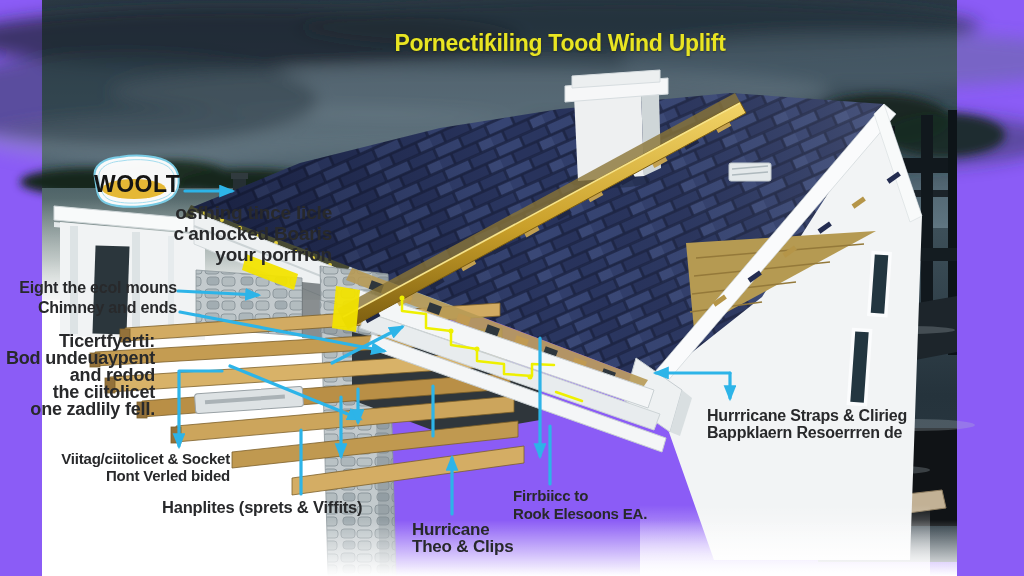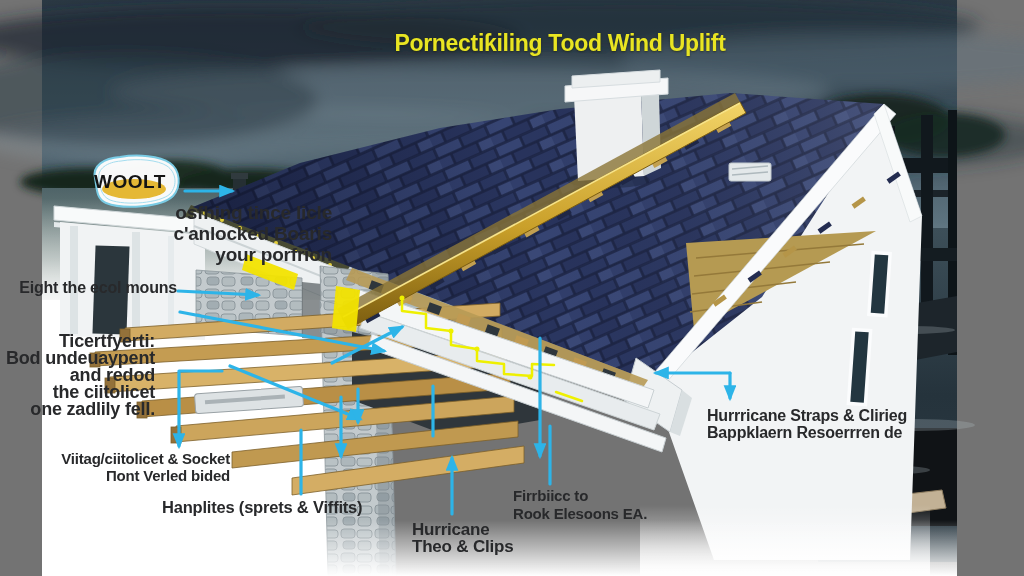--- a/index.html
+++ b/index.html
@@ -1,33 +1,33 @@
 <!DOCTYPE html>
 <html><head>
 <meta charset="utf-8">
 <style>
   html,body{margin:0;padding:0;background:#ffffff;}
   .stage{
-    position:relative;width:1024px;height:576px;overflow:hidden;background:#737373;
+    position:relative;width:1024px;height:576px;overflow:hidden;background:#8b5cf6;
     font-family:"Liberation Sans",sans-serif;
   }
   .stage svg{position:absolute;left:0;top:0;}
   .lbl{
     position:absolute;color:#28292b;font-weight:700;white-space:nowrap;
     letter-spacing:-0.2px;
   }
   .lbl.right{text-align:right;}
   .title{
     position:absolute;top:30px;left:310px;width:500px;text-align:center;
     font-size:23px;font-weight:800;color:#e9e522;letter-spacing:-0.3px;
     text-shadow:0 1px 2px rgba(30,32,8,.55);white-space:nowrap;
   }
   .badge-text{
     position:absolute;left:94px;top:171px;width:80px;
-    font-size:19px;font-weight:800;color:#141414;letter-spacing:.5px;
+    font-size:23px;font-weight:800;color:#141414;letter-spacing:.5px;
   }
 </style>
 </head>
 <body>
 
 <div class="stage">
 
 <svg width="1024" height="576" viewBox="0 0 1024 576">
   <defs>
     <linearGradient id="gSky" x1="0" y1="0" x2="0" y2="1">
@@ -314,20 +314,21 @@
 <div class="badge-text">WOOLT</div>
 
 <div class="lbl right" style="right:692px;top:202px;font-size:19px;line-height:21px;">
   <div>osfhing tince licle</div>
   <div>c'anlocked Boaris</div>
   <div>your porfrion</div>
 </div>
 
 <div class="lbl right" style="right:847px;top:278px;font-size:16px;line-height:20px;">
   <div>Eight the ecol mouns</div>
+  <div>Chimney and ends</div>
 </div>
 
 <div class="lbl right" style="right:869px;top:333px;font-size:18px;line-height:17px;">
   <div>Ticertfyerti:</div>
   <div>Bod undeuaypent</div>
   <div>and redod</div>
   <div>the ciitolicet</div>
   <div>one zadlily fell.</div>
 </div>
 

